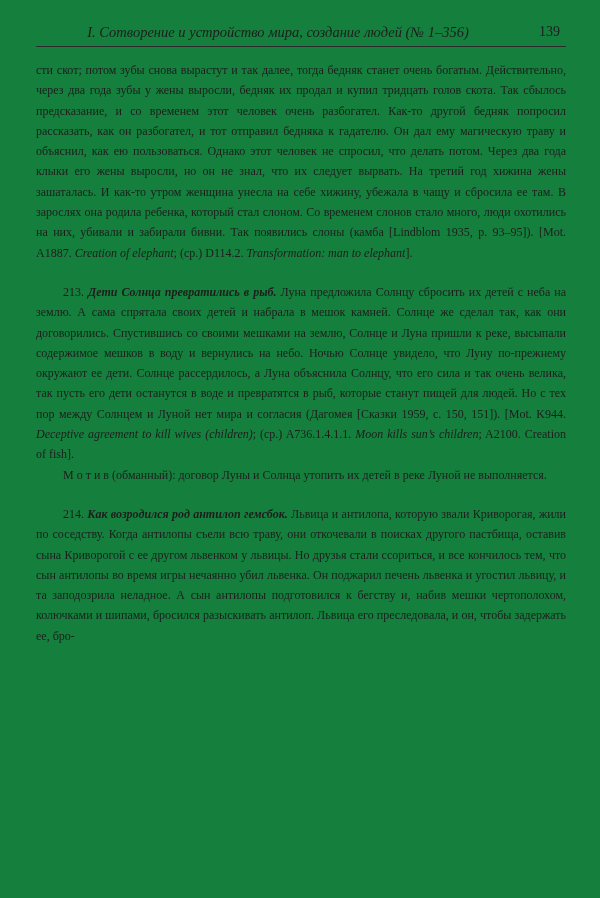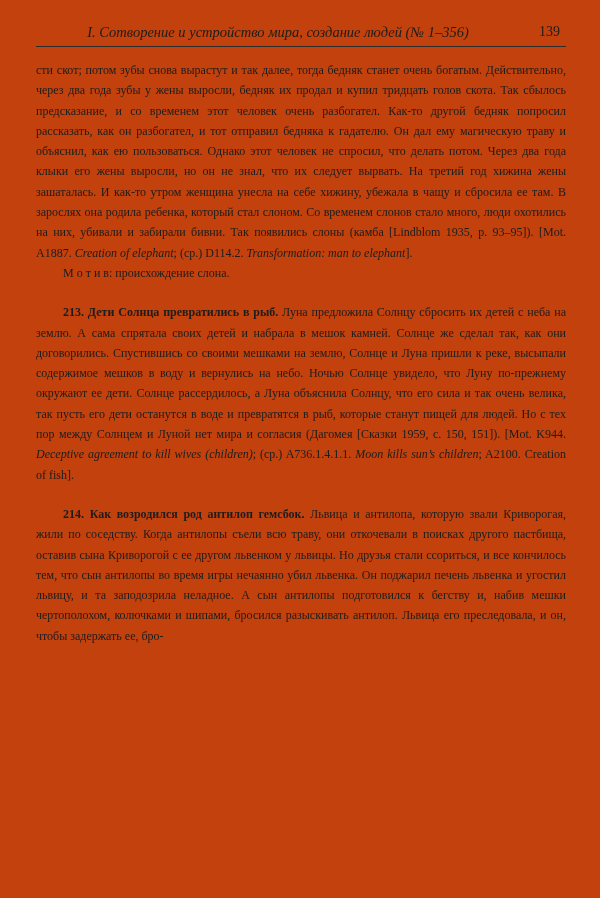--- a/index.html
+++ b/index.html
@@ -5,21 +5,21 @@
   html, body {
     margin: 0;
     padding: 0;
     background: #f6f6f4;
   }
   .page {
     position: relative;
     width: 600px;
     height: 898px;
     margin: 0 auto;
-    background: #c2410c;
+    background: #15803d;
     box-sizing: border-box;
     padding: 22px 34px 0 36px;
     font-family: "Liberation Serif", "DejaVu Serif", serif;
     color: #1d1d1d;
     overflow: hidden;
   }
   .page-header {
     position: relative;
     height: 22px;
     font-size: 14.5px;
@@ -51,31 +51,31 @@
     text-align: justify;
   }
   .page-content p.indent {
     text-indent: 27px;
   }
   .page-content p.section {
     margin-top: 19px;
   }
   .run-normal { font-style: normal; font-weight: normal; }
   .run-italic { font-style: italic; }
-  .run-bold { font-weight: bold; }
-  .run-bold-italic { font-weight: bold; }
+  .run-bold { font-weight: normal; }
+  .run-bold-italic { font-weight: bold; font-style: italic; }
 </style>
 </head>
 <body>
 
 <div class="page">
   <div class="page-header">
     <span class="running-title">I. Сотворение и устройство мира, создание людей (№ 1–356)</span>
     <span class="page-number">139</span>
   </div>
   <hr class="header-rule">
   <div class="page-content">
       <p class="para"><span class="run-normal">сти скот; потом зубы снова вырастут и так далее, тогда бедняк станет очень богатым. Действительно, через два года зубы у жены выросли, бедняк их продал и купил тридцать голов скота. Так сбылось предсказание, и со временем этот человек очень разбогател. Как-то другой бедняк попросил рассказать, как он разбогател, и тот отправил бедняка к гадателю. Он дал ему магическую траву и объяснил, как ею пользоваться. Однако этот человек не спросил, что делать потом. Через два года клыки его жены выросли, но он не знал, что их следует вырвать. На третий год хижина жены зашаталась. И как-то утром женщина унесла на себе хижину, убежала в чащу и сбросила ее там. В зарослях она родила ребенка, который стал слоном. Со временем слонов стало много, люди охотились на них, убивали и забирали бивни. Так появились слоны (камба [Lindblom 1935, p. 93–95]). [Mot. A1887. </span><span class="run-italic">Creation of elephant</span><span class="run-normal">; (ср.) D114.2. </span><span class="run-italic">Transformation: man to elephant</span><span class="run-normal">].</span></p>
-      <p class="para indent"><span class="run-normal">М о т и в: происхождение слона.</span></p>
       <p class="para indent section"><span class="run-bold">213. </span><span class="run-bold-italic">Дети Солнца превратились в рыб. </span><span class="run-normal">Луна предложила Солнцу сбросить их детей с неба на землю. А сама спрятала своих детей и набрала в мешок камней. Солнце же сделал так, как они договорились. Спустившись со своими мешками на землю, Солнце и Луна пришли к реке, высыпали содержимое мешков в воду и вернулись на небо. Ночью Солнце увидело, что Луну по-прежнему окружают ее дети. Солнце рассердилось, а Луна объяснила Солнцу, что его сила и так очень велика, так пусть его дети останутся в воде и превратятся в рыб, которые станут пищей для людей. Но с тех пор между Солнцем и Луной нет мира и согласия (Дагомея [Сказки 1959, с. 150, 151]). [Mot. K944. </span><span class="run-italic">Deceptive agreement to kill wives (children)</span><span class="run-normal">; (ср.) A736.1.4.1.1. </span><span class="run-italic">Moon kills sun’s children</span><span class="run-normal">; A2100. Creation of fish].</span></p>
+      <p class="para indent"><span class="run-normal">М о т и в (обманный): договор Луны и Солнца утопить их детей в реке Луной не выполняется.</span></p>
       <p class="para indent section"><span class="run-bold">214. </span><span class="run-bold-italic">Как возродился род антилоп гемсбок. </span><span class="run-normal">Львица и антилопа, которую звали Криворогая, жили по соседству. Когда антилопы съели всю траву, они откочевали в поисках другого пастбища, оставив сына Криворогой с ее другом львенком у львицы. Но друзья стали ссориться, и все кончилось тем, что сын антилопы во время игры нечаянно убил львенка. Он поджарил печень львенка и угостил львицу, и та заподозрила неладное. А сын антилопы подготовился к бегству и, набив мешки чертополохом, колючками и шипами, бросился разыскивать антилоп. Львица его преследовала, и он, чтобы задержать ее, бро-</span></p>
     </div>
 </div>
 
 </body></html>

